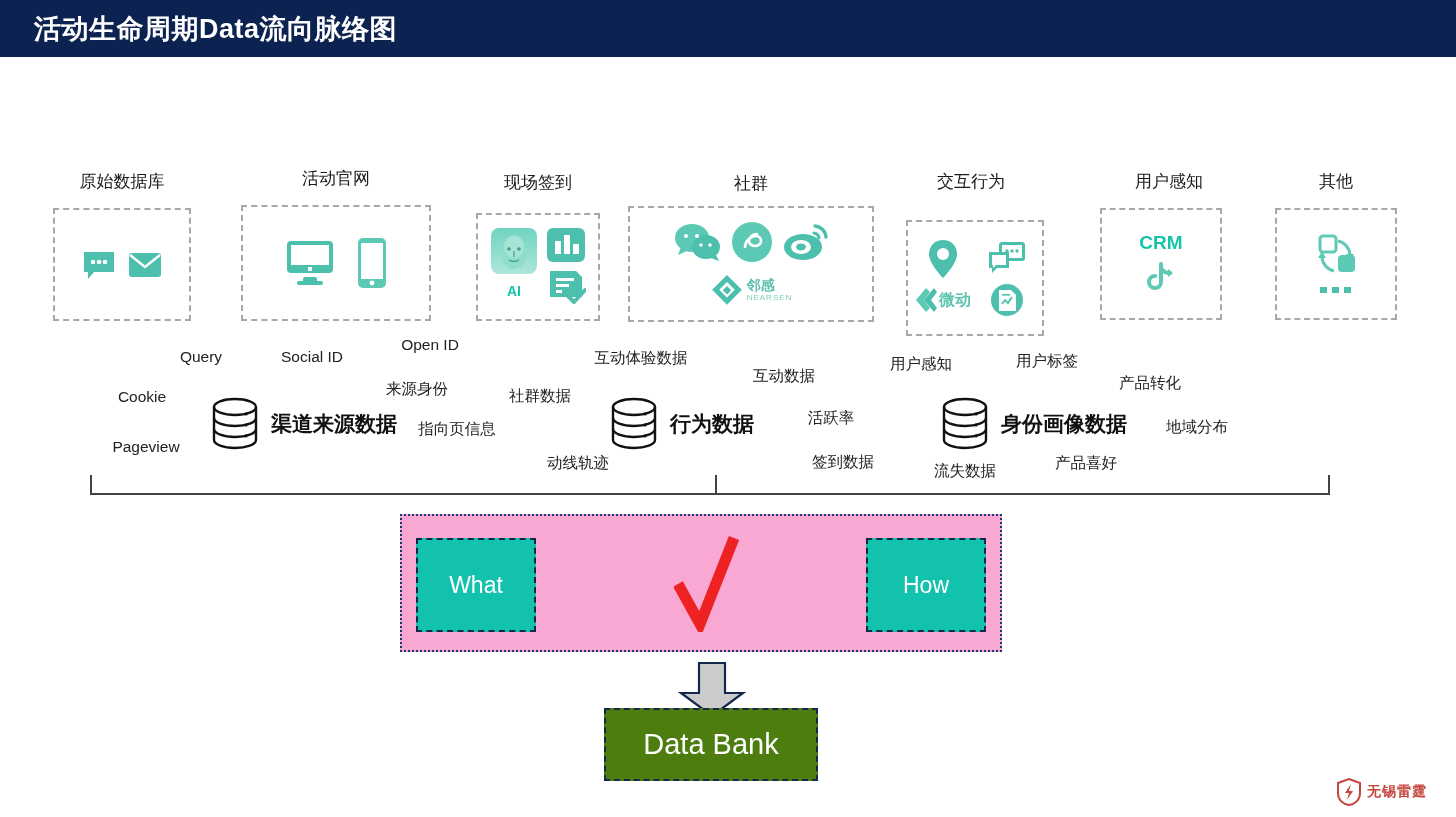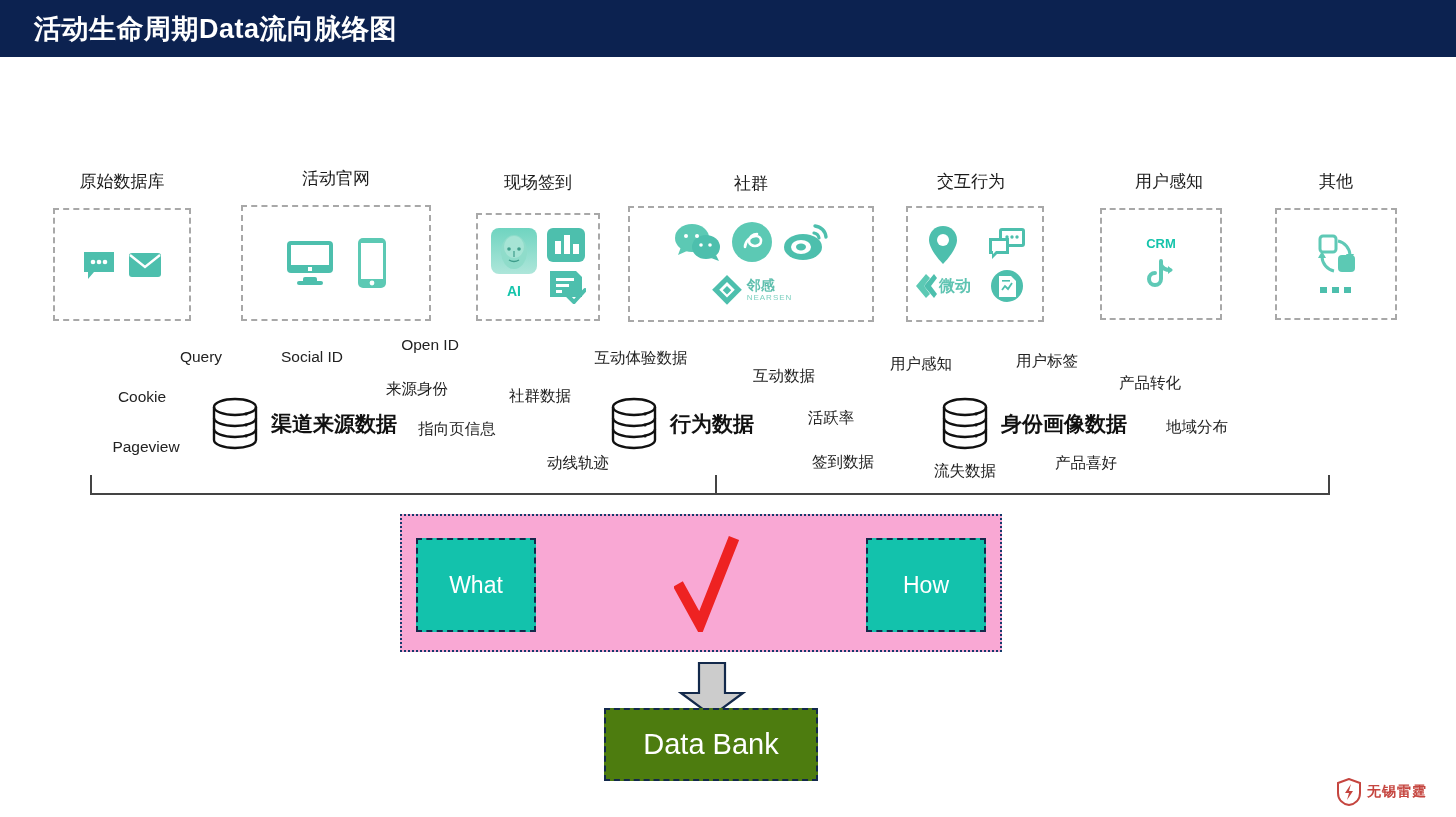--- a/index.html
+++ b/index.html
@@ -222,21 +222,21 @@
         <rect class="tealfill" x="17" y="13" width="6" height="6" transform="rotate(45 17 13)"></rect>
       </svg>
       <div style="display:flex; flex-direction:column; line-height:1;">
         <span style="font-size:14px; font-weight:700; color:#5fbfae;">邻感</span>
         <span style="font-size:8px; letter-spacing:1px; color:#7dd0c0; margin-top:2px;">NEARSEN</span>
       </div>
     </div>
   </div>
 </div>
 
-<div class="src-box" style="left:975px; top:206px; width:138px; height:116px;">
+<div class="src-box" style="left:975px; top:220px; width:138px; height:116px;">
   <div style="display:grid; grid-template-columns:1fr 1fr; gap:4px 8px; place-items:center;">
     <svg width="34" height="40" viewBox="0 0 34 40">
       <path class="tealfill" d="M17 1c-8 0-14 6-14 14 0 10 14 24 14 24s14-14 14-24c0-8-6-14-14-14z"></path>
       <circle cx="17" cy="15" r="6" fill="#fff"></circle>
     </svg>
     <svg width="40" height="36" viewBox="0 0 40 36">
       <rect class="tealfill" x="12" y="1" width="26" height="19" rx="3"></rect>
       <rect x="15" y="4" width="20" height="13" fill="#fff"></rect>
       <circle class="tealfill" cx="20" cy="10" r="1.7"></circle>
         <circle class="tealfill" cx="25" cy="10" r="1.7"></circle>
@@ -255,21 +255,21 @@
       <circle class="tealfill" cx="17" cy="17" r="16"></circle>
       <path d="M9 7h12l5 5v16H9z" fill="#fff"></path>
       <path d="M12 21l3-4 3 3 4-6" stroke="#4dbfad" stroke-width="1.8" fill="none"></path>
       <rect x="12" y="11" width="8" height="1.6" fill="#4dbfad"></rect>
     </svg>
   </div>
 </div>
 
 <div class="src-box" style="left:1161px; top:208px; width:122px; height:112px;">
   <div style="display:flex; flex-direction:column; align-items:center; gap:6px;">
-    <div style="font-size:13px; font-weight:700; color:#15c4ab;">CRM</div>
+    <div style="font-size:19px; font-weight:700; color:#15c4ab;">CRM</div>
     <svg width="36" height="36" viewBox="0 0 36 36">
       <path d="M18 4v18a6 6 0 1 1-6-6" stroke="#5fc9b6" stroke-width="4" fill="none" stroke-linecap="round"></path>
       <path d="M18 8c2 4 6 5 9 5" stroke="#5fc9b6" stroke-width="4" fill="none" stroke-linecap="round"></path>
       <path class="tealfill2" d="M25 9l5 4-5 4z"></path>
     </svg>
   </div>
 </div>
 
 <div class="src-box" style="left:1336px; top:208px; width:122px; height:112px;">
   <div style="display:flex; flex-direction:column; align-items:center; gap:4px;">

